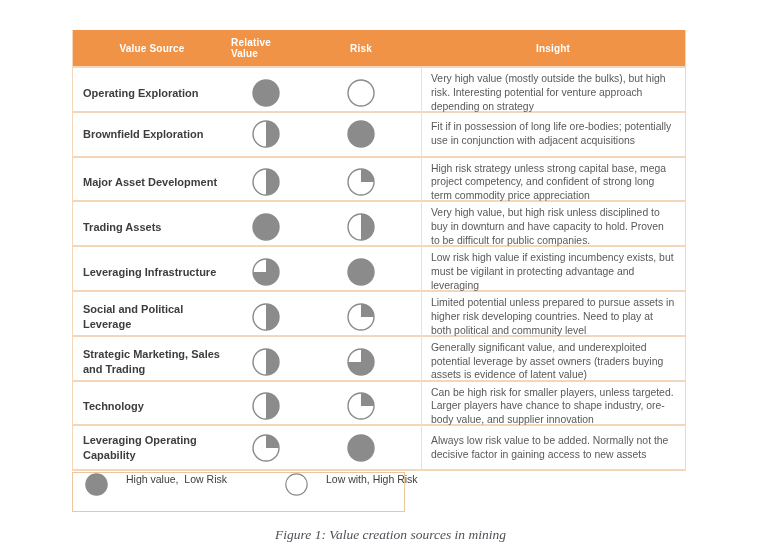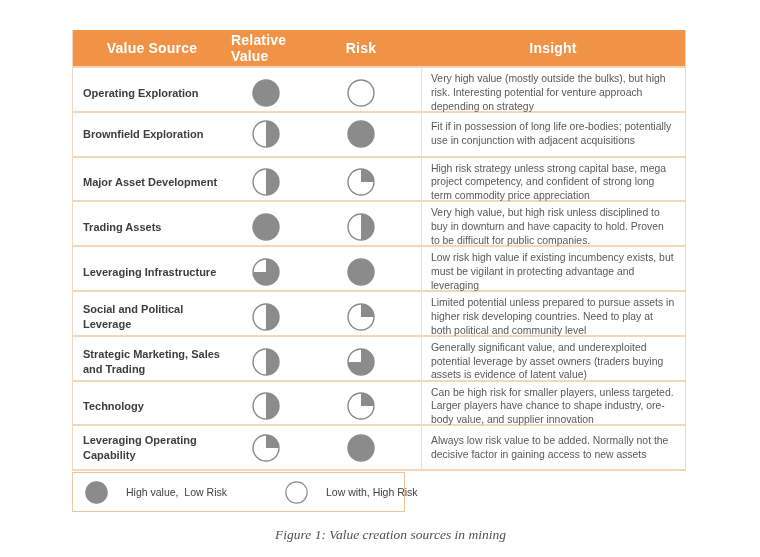--- a/index.html
+++ b/index.html
@@ -14,37 +14,37 @@
   }
   *{margin:0;padding:0;box-sizing:border-box;}
   html,body{width:760px;height:557px;background:#ffffff;overflow:hidden;
     font-family:"Liberation Sans","DejaVu Sans",sans-serif;}
   .figure-table{position:absolute;left:72px;top:30px;width:614px;
     border-left:1px solid var(--border);border-right:1px solid var(--border);
     border-bottom:2px solid var(--border);}
   .thead{display:grid;grid-template-columns:158px 70px 120px 1fr;height:36px;
     background:var(--orange);}
   .th{display:flex;align-items:center;justify-content:center;color:#ffffff;
-    font-size:14px;font-weight:bold;letter-spacing:.2px;}
+    font-size:10px;font-weight:bold;letter-spacing:.2px;}
   .row{display:grid;grid-template-columns:158px 70px 120px 1fr;height:44.8px;
     border-top:2px solid var(--border);}
   .row:first-of-type{border-top:none;}
   .cell{display:flex;align-items:center;}
   .src{padding-left:10px;padding-right:6px;font-size:11px;font-weight:bold;
     color:var(--txt-dark);line-height:1.3;}
   .ballcell{justify-content:center;}
   .hb{width:28px;height:28px;display:block;}
   .hb svg{width:100%;height:100%;display:block;}
   .insight{border-left:1px solid var(--border-soft);padding:4px 10px 4px 9px;
     font-size:10.4px;line-height:1.33;color:var(--txt-body);}
   .hb-ring{fill:#ffffff;stroke:var(--gray);stroke-width:1.4;}
   .hb-full{fill:var(--gray);stroke:var(--gray);stroke-width:1.4;}
   .hb-wedge{fill:var(--gray);stroke:none;}
   .legend{position:absolute;left:72px;top:472px;width:333px;height:40px;
-    border:1px solid var(--legend-border);display:flex;align-items:center;}
+    border:1px solid var(--legend-border);display:flex;}
   .lball{width:23px;height:23px;display:block;flex:0 0 auto;}
   .lball svg{width:100%;height:100%;display:block;}
   .llabel{font-size:10.5px;color:#404040;margin-left:18px;white-space:pre;}
   .lb1{margin-left:12px;}
   .lb2{margin-left:58px;}
   .caption{position:absolute;left:0;top:527px;width:760px;text-align:center;
     font-family:"Liberation Serif","DejaVu Serif",serif;
     font-style:italic;font-size:13.5px;color:var(--caption);padding-left:21px;}
 </style>
 </head>

